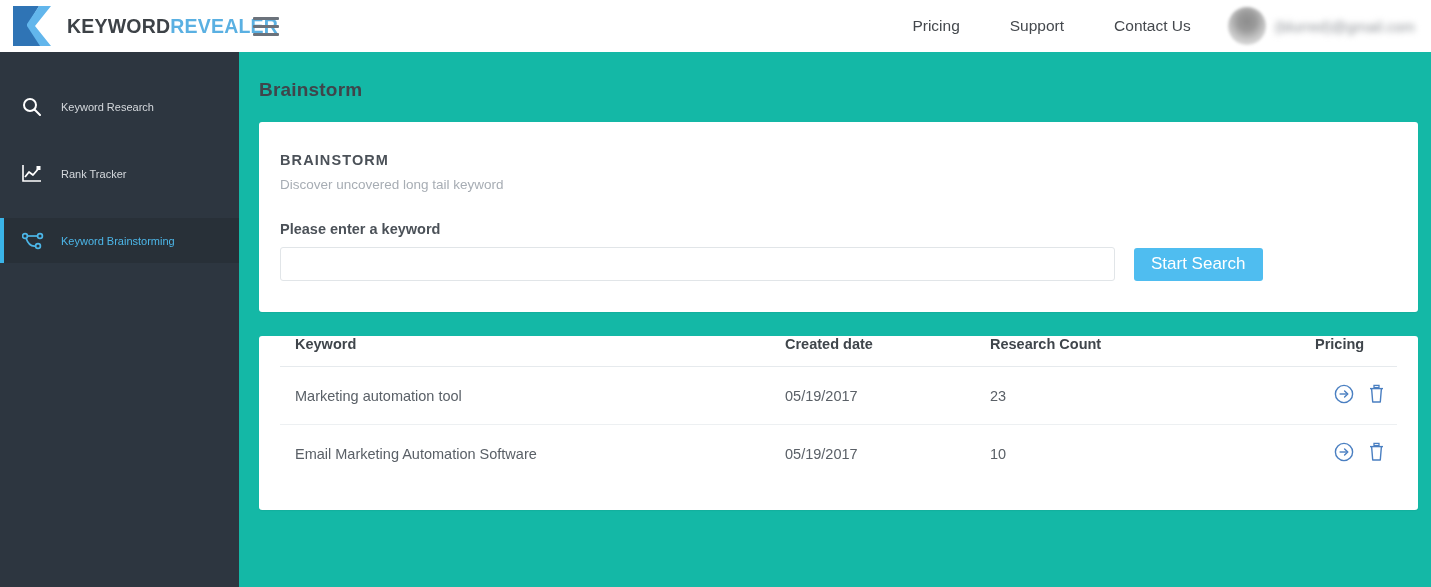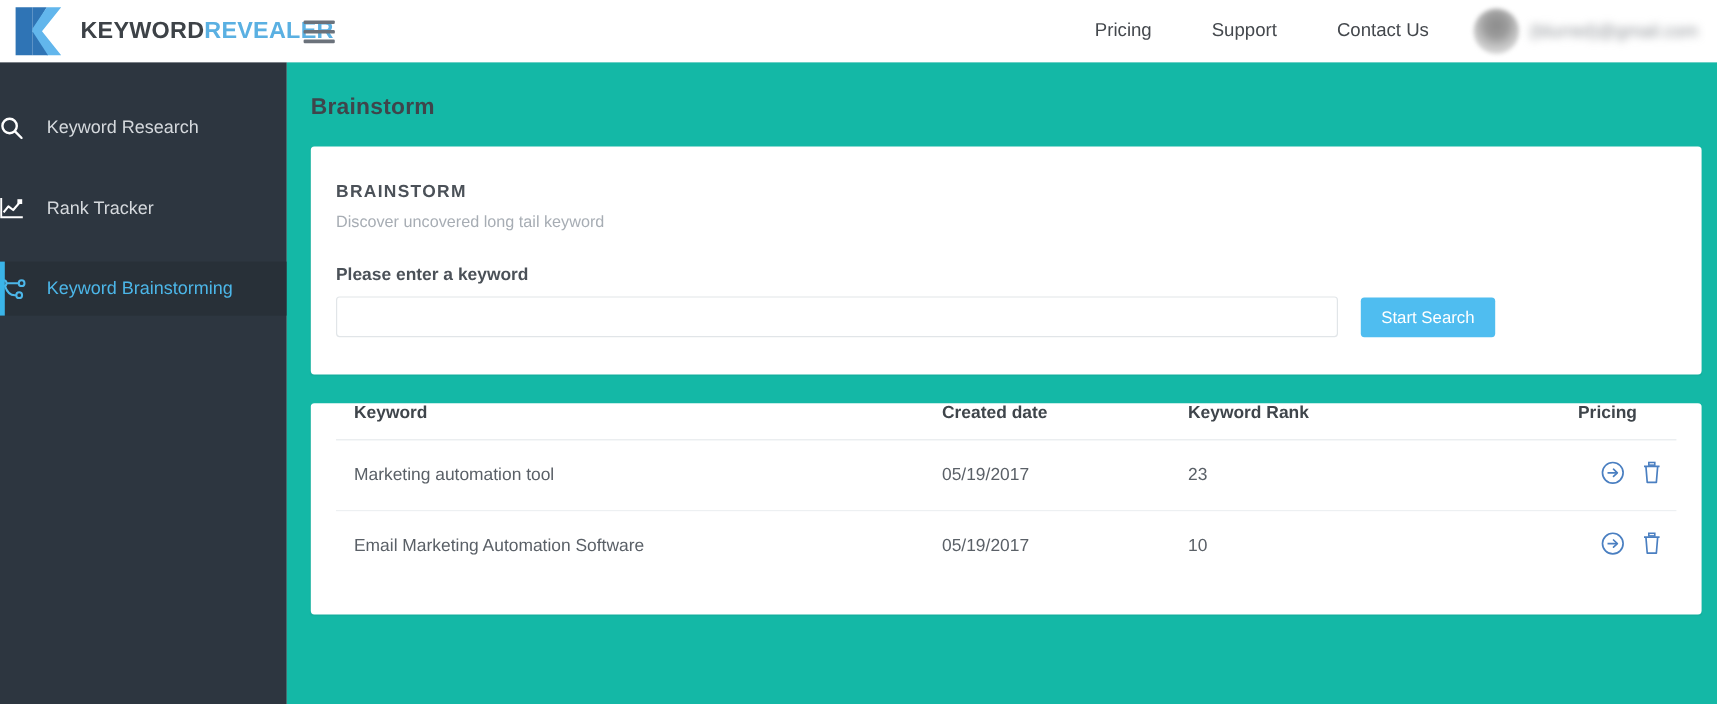--- a/index.html
+++ b/index.html
@@ -60,22 +60,22 @@
 
   
   .sidebar {
     position: absolute; top: 52px; left: 0;
     width: 239px; height: 535px;
     background: #2d3640;
   }
   .nav-item {
     position: relative;
     height: 45px; display: flex; align-items: center;
-    cursor: pointer;
-    color: #d5d9dd; font-size: 15px;
+    padding-left: 22px; cursor: pointer;
+    color: #d5d9dd; font-size: 11px;
   }
   .nav-item .nav-icon {
     width: 26px; height: 22px; flex: 0 0 auto;
     display: flex; align-items: center; justify-content: flex-start;
   }
   .nav-item .nav-label { margin-left: 13px; white-space: nowrap; }
   .nav-item.first { margin-top: 32px; }
   .nav-item.spaced { margin-top: 22px; }
   .nav-item.active {
     background: #283038;
@@ -122,21 +122,21 @@
     flex: 0 0 auto; width: 835px; height: 34px;
     border: 1px solid #e1e5e8; border-radius: 3px;
     background: #fff; outline: none;
     font-size: 14px; color: #4b5158; padding: 0 10px;
     font-family: "Liberation Sans", sans-serif;
   }
   .btn-primary {
     flex: 0 0 auto;
     background: #4fbdf0; color: #fff; border: none;
     border-radius: 3px; height: 33px; padding: 0 17px;
-    font-size: 14px; cursor: pointer;
+    font-size: 17px; cursor: pointer;
     font-family: "Liberation Sans", sans-serif;
     white-space: nowrap;
   }
 
   
   table.bs-table {
     width: calc(100% - 42px);
     margin: 24px 21px 0 21px;
     border-collapse: collapse;
   }
@@ -246,21 +246,21 @@
     </div>
   </div>
 
   <div class="card">
 
     <table class="bs-table">
       <thead>
         <tr>
           <th class="col-kw">Keyword</th>
           <th class="col-date">Created date</th>
-          <th class="col-count">Keyword Rank</th>
+          <th class="col-count">Research Count</th>
           <th class="col-act">Pricing</th>
         </tr>
       </thead>
       <tbody>
         <tr>
           <td class="col-kw">Marketing automation tool</td>
           <td class="col-date">05/19/2017</td>
           <td class="col-count">23</td>
           <td class="col-act">
             <span class="act-wrap">

